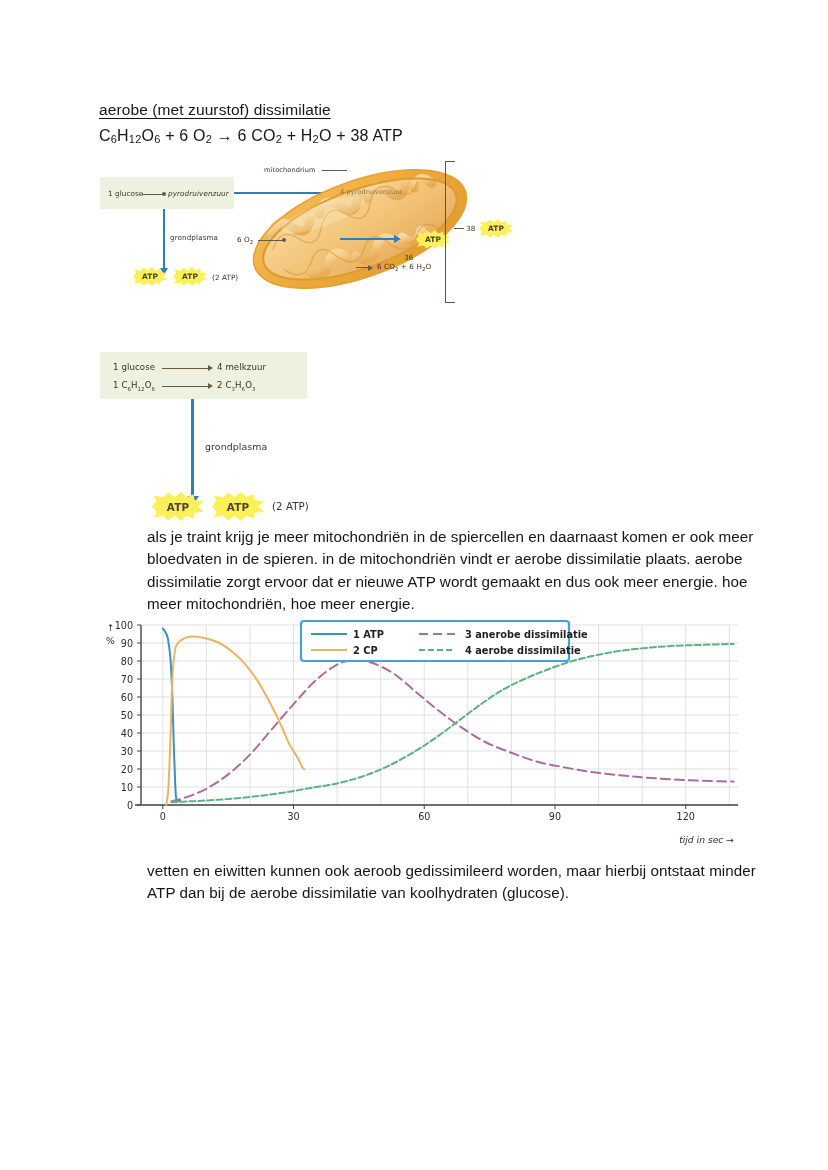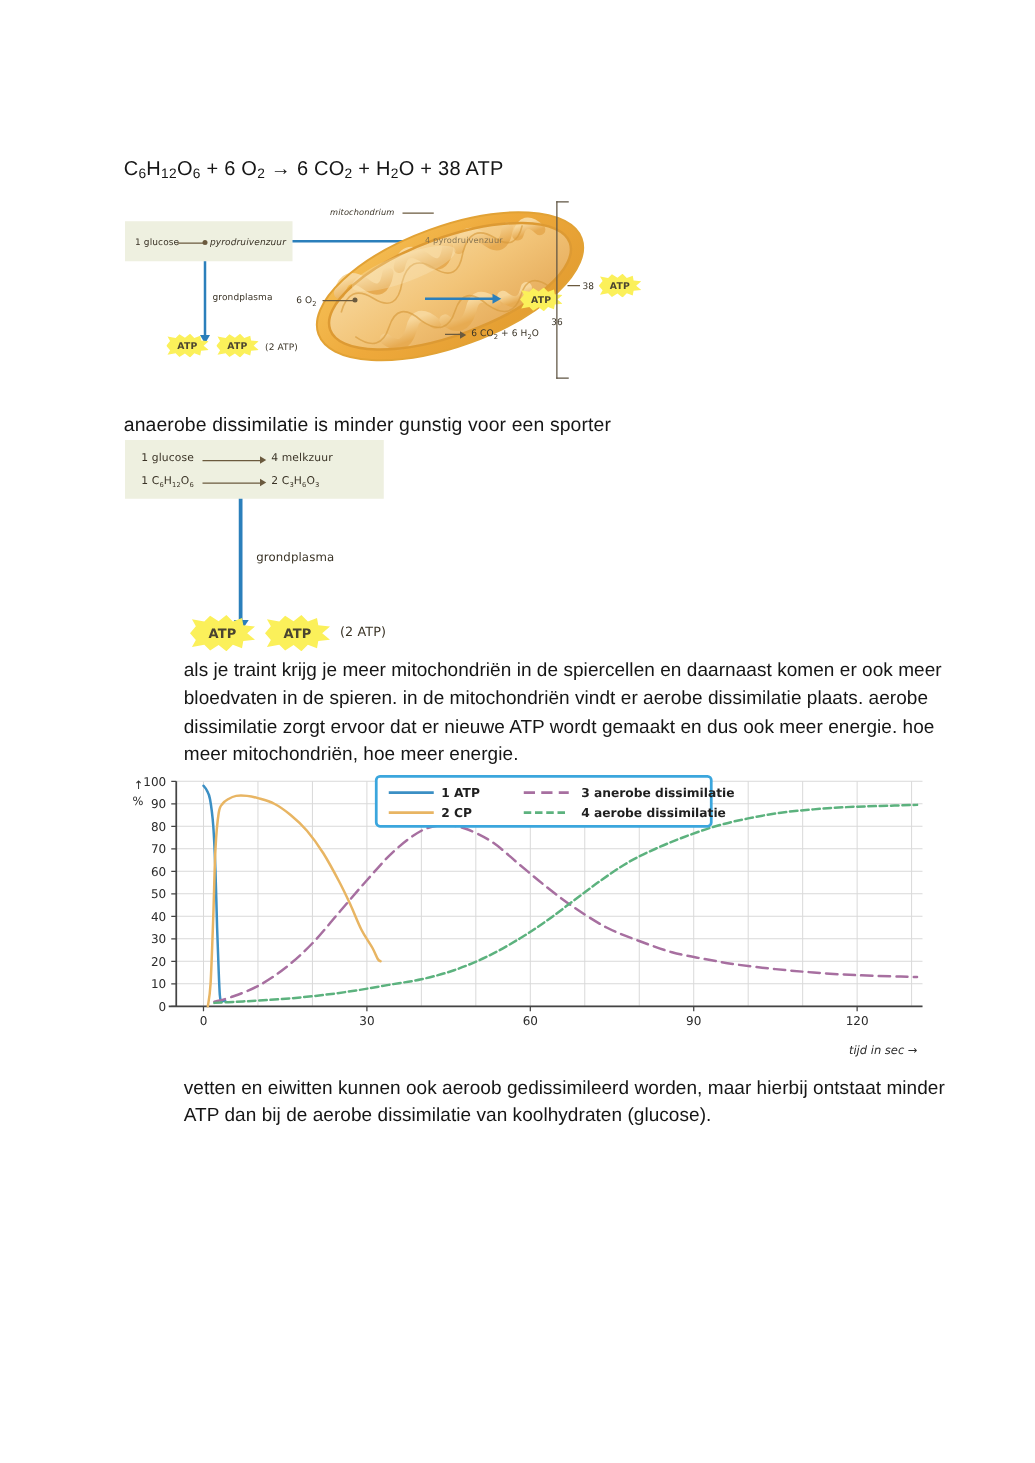--- a/index.html
+++ b/index.html
@@ -161,20 +161,21 @@
     font-size: 9.8px;
     font-weight: 700;
     fill: #1f1f1f;
   }
 </style>
 </head>
 <body>
 
 <div class="page">
 
+  <div class="heading" style="left:99px; top:100px;">aerobe (met zuurstof) dissimilatie</div>
 
   <div class="formula" style="left:99px; top:126px;">
     C<sub>6</sub>H<sub>12</sub>O<sub>6</sub> + 6 O<sub>2</sub> → 6 CO<sub>2</sub> + H<sub>2</sub>O + 38 ATP
   </div>
 
   <div id="aerobic-figure">
 
     <div class="greenbox" style="left:0px; top:20px; width:134px; height:32px;"></div>
     <div class="fig-label" style="left:8px; top:32px;">1 glucose</div>
     <div class="thin-arrow" style="left:42px; top:36.5px; width:22px; height:1px;"></div>
@@ -236,53 +237,52 @@
             <path d="M36 60 q14 -20 28 -2 q14 18 26 -4 q14 -20 28 -2 q14 18 26 -4 q14 -20 28 -2 q12 16 24 -2"></path>
             <path d="M40 82 q14 20 28 2 q14 -18 26 4 q14 20 28 2 q14 -18 26 4 q14 20 28 2 q12 -16 24 2"></path>
           </g>
           <ellipse cx="125" cy="70" rx="102" ry="39" fill="none" stroke="#dd9a33" stroke-width="2"></ellipse>
           <ellipse cx="125" cy="70" rx="112" ry="48" fill="none" stroke="#e2a235" stroke-width="1.6"></ellipse>
           <ellipse cx="95" cy="44" rx="44" ry="11" fill="#fdf0cf" opacity=".28"></ellipse>
         </g>
       </svg>
     </div>
 
-    <div class="fig-label small" style="left:164px; top:9px;font-style:italic;">mitochondrium</div>
+    <div class="fig-label small" style="left:164px; top:9px;">mitochondrium</div>
     <div class="thin-arrow" style="left:222px; top:13px; width:25px; height:1px;"></div>
 
     <div class="fig-label small" style="left:240px; top:31px; color:#7a6a4c; opacity:.85;">4 pyrodruivenzuur</div>
 
     <div class="fig-label" style="left:137px; top:78px;">6 O<sub>2</sub></div>
     <div class="thin-arrow" style="left:158px; top:82.5px; width:26px; height:1px;"></div>
     <div style="position:absolute; left:182px; top:80.5px; width:4px; height:4px; border-radius:50%; background:#6b5a3e;"></div>
 
     <div class="blue-arrow" style="left:240px; top:80.5px; width:58px; height:2.6px;"></div>
     <div style="position:absolute; left:294px; top:77.5px; width:0; height:0;
                 border-left:7px solid #2b7fbb; border-top:4.5px solid transparent; border-bottom:4.5px solid transparent;"></div>
-    <div class="fig-label" style="left:304px; top:96px;margin-left:37px;">36</div>
+    <div class="fig-label" style="left:304px; top:96px;">36</div>
     <div class="atp-burst" style="left:316px; top:73px;">
       <div class="star"></div>
       <span>ATP</span>
     </div>
 
     <div class="thin-arrow" style="left:256px; top:110px; width:14px; height:1px;"></div>
     <div style="position:absolute; left:268px; top:107.5px; width:0; height:0;
                 border-left:5px solid #6b5a3e; border-top:3px solid transparent; border-bottom:3px solid transparent;"></div>
     <div class="fig-label" style="left:277px; top:105px;">6 CO<sub>2</sub> + 6 H<sub>2</sub>O</div>
 
     <div class="bracket" style="left:345px; top:4px; width:9px; height:140px;"></div>
     <div class="thin-arrow" style="left:354px; top:71px; width:10px; height:1px;"></div>
     <div class="fig-label" style="left:366px; top:67px;text-align:center;">38</div>
     <div class="atp-burst" style="left:379px; top:62px;">
       <div class="star"></div>
       <span>ATP</span>
     </div>
   </div>
 
-  <div class="subline" style="left:99px; top:331px;">anaerobe dissimilatie is minder gunstig voor een sporter</div>
 
   <div id="anaerobic-figure">
     <div class="greenbox" style="left:0px; top:0px; width:207px; height:47px;"></div>
 
     <div class="fig-label" style="left:13px; top:10px; font-size:8.6px;">1 glucose</div>
     <div class="thin-arrow" style="left:62px; top:15.5px; width:48px; height:1px;"></div>
     <div style="position:absolute; left:108px; top:13px; width:0; height:0;
                 border-left:5px solid #6b5a3e; border-top:3px solid transparent; border-bottom:3px solid transparent;"></div>
     <div class="fig-label" style="left:117px; top:10px; font-size:8.6px;">4 melkzuur</div>
 

